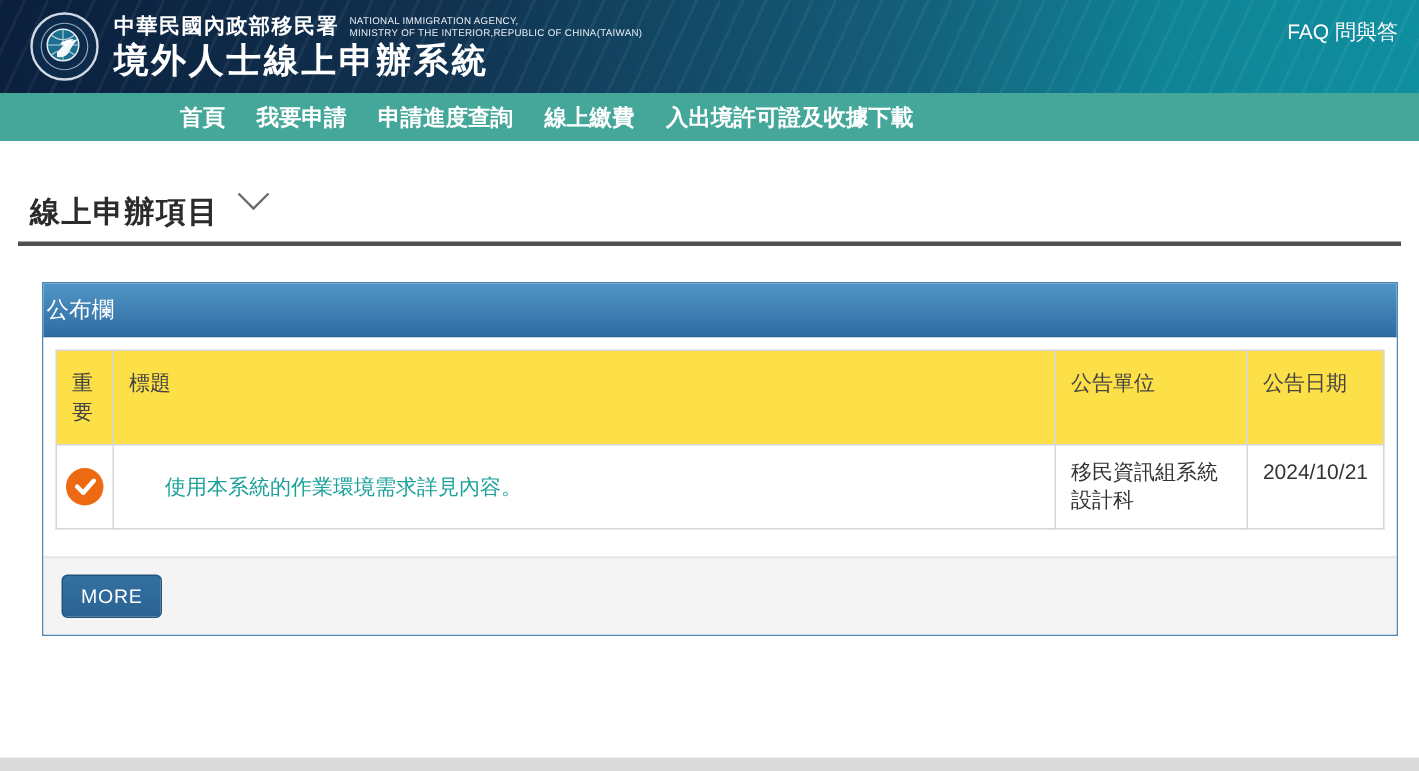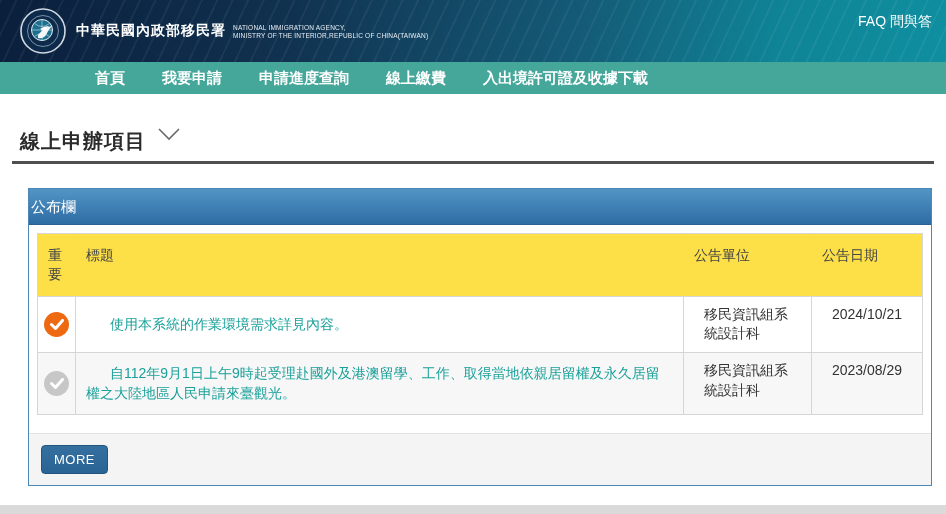--- a/index.html
+++ b/index.html
@@ -24,21 +24,21 @@
   .brand-top{ display:flex; align-items:flex-start; gap:7px; }
   .agency-zh{ font-size:14px; letter-spacing:1px; font-weight:bold; }
   .agency-en{ font-size:6.5px; line-height:1.25; letter-spacing:0.2px; padding-top:2px; color:#e8eef4; }
   .site-title{ font-size:23px; font-weight:bold; letter-spacing:2px; line-height:1.15; }
   .faq{ position:absolute; top:13px; right:14px; color:#ffffff; font-size:14px;
         text-decoration:none; z-index:2; cursor:pointer; }
 
   
   .main-nav{
     height:32px; background:#45a79a; display:flex; align-items:center;
-    padding-left:95px; gap:37px;
+    padding-left:120px; gap:21px;
   }
   .nav-item{ color:#ffffff; font-size:15px; font-weight:bold; text-decoration:none;
              white-space:nowrap; cursor:pointer; }
 
   
   .page-title-row{ margin:34px 0 0 20px; display:flex; gap:12px; height:24px; }
   .page-title{ font-size:20px; font-weight:bold; color:#2b2b2b; letter-spacing:1px; }
   .chevron{ display:inline-flex; cursor:pointer; }
   .title-rule{ height:3px; background:#4f4f4f; margin:9px 12px 0 12px; }
 
@@ -55,21 +55,21 @@
   table.board th{
     background:#fde047; color:#444; font-weight:normal; text-align:left;
     padding:12px 10px; vertical-align:top; line-height:1.35;
   }
   th.col-imp{ width:38px; padding:12px 11px; }
   th.col-unit{ width:128px; }
   th.col-date{ width:82px; }
   tbody tr:nth-child(even) td{ background:#f7f7f7; }
   td.cell-imp{ text-align:center; vertical-align:middle; padding:8px 6px; }
   td.cell-title{ padding:10px 10px; line-height:1.45; vertical-align:middle; }
-  td.cell-unit, td.cell-date{ padding:8px 20px; vertical-align:top; line-height:1.4; }
+  td.cell-unit, td.cell-date{ padding:8px 10px; vertical-align:top; line-height:1.4; }
   a.row-link{ color:#1ba19a; text-decoration:none; cursor:pointer;margin-left:24px; }
 
   .badge{ width:25px; height:25px; border-radius:50%; display:inline-flex;
           align-items:center; justify-content:center; }
   .badge.important{ background:#ed6a12; }
   .badge.normal{ background:#c7c7c7; }
 
   .panel-footer{ background:#f4f4f4; padding:11px 12px; border-top:1px solid #e3e3e3; }
   .more-btn{
     background:linear-gradient(#34709f,#2a6394); color:#fff; border:1px solid #21557f;
@@ -93,20 +93,21 @@
       <path d="M20 21 q4 -3 9 -3 l-5 5 z" fill="#ffffff"></path>
     </svg>
     <div class="brand-text">
       <div class="brand-top">
         <span class="agency-zh">中華民國內政部移民署</span>
         <span class="agency-en">
           <span>NATIONAL IMMIGRATION AGENCY,</span><br>
           <span>MINISTRY OF THE INTERIOR,REPUBLIC OF CHINA(TAIWAN)</span>
         </span>
       </div>
+      <div class="site-title">境外人士線上申辦系統</div>
     </div>
   </div>
   <a class="faq">FAQ 問與答</a>
 </header>
 
 <nav class="main-nav">
     <a class="nav-item">首頁</a>
     <a class="nav-item">我要申請</a>
     <a class="nav-item">申請進度查詢</a>
     <a class="nav-item">線上繳費</a>
@@ -140,30 +141,20 @@
             <tr>
               <td class="cell-imp"><span class="badge important">
                   <svg width="14" height="11" viewBox="0 0 14 11">
                     <polyline points="1.5,5.5 5.5,9.5 12.5,1.5" fill="none" stroke="#ffffff" stroke-width="3" stroke-linecap="round" stroke-linejoin="round"></polyline>
                   </svg>
                 </span></td>
               <td class="cell-title"><a class="row-link">使用本系統的作業環境需求詳見內容。</a></td>
               <td class="cell-unit">移民資訊組系統設計科</td>
               <td class="cell-date">2024/10/21</td>
             </tr>
-            <tr>
-              <td class="cell-imp"><span class="badge normal">
-                  <svg width="14" height="11" viewBox="0 0 14 11">
-                    <polyline points="1.5,5.5 5.5,9.5 12.5,1.5" fill="none" stroke="#ffffff" stroke-width="3" stroke-linecap="round" stroke-linejoin="round"></polyline>
-                  </svg>
-                </span></td>
-              <td class="cell-title"><a class="row-link">自112年9月1日上午9時起受理赴國外及港澳留學、工作、取得當地依親居留權及永久居留權之大陸地區人民申請來臺觀光。</a></td>
-              <td class="cell-unit">移民資訊組系統設計科</td>
-              <td class="cell-date">2023/08/29</td>
-            </tr>
           </tbody>
       </table>
     </div>
     <div class="panel-footer">
       <button class="more-btn">MORE</button>
     </div>
   </section>
 </main>
 
 <div class="page-bottom-strip"></div>

